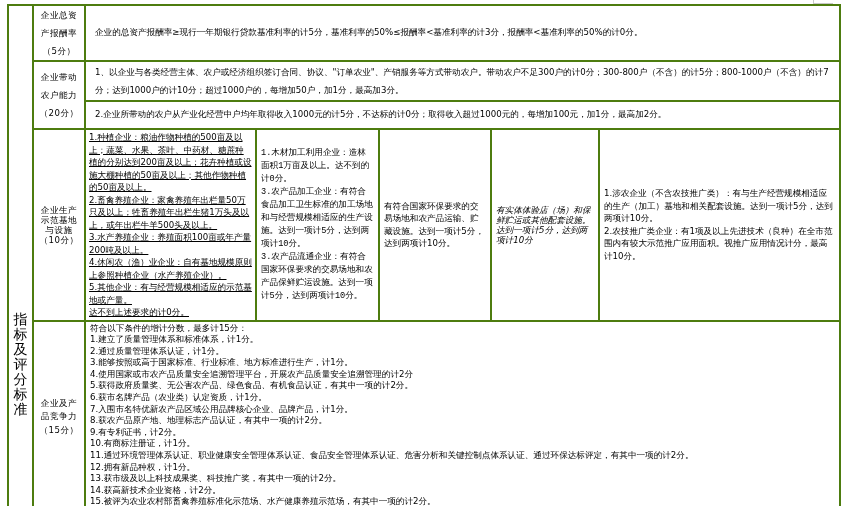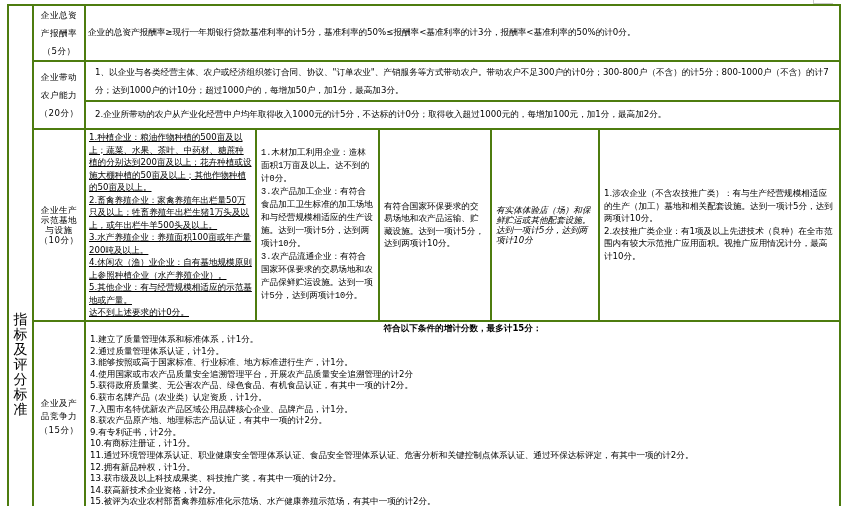--- a/index.html
+++ b/index.html
@@ -5,21 +5,21 @@
   html, body { margin:0; padding:0; background:#ffffff; }
   body { width:845px; height:506px; position:relative; overflow:hidden;
          font-family:"DejaVu Sans", "Liberation Sans", sans-serif; color:#000; }
   .frame { position:absolute; left:7px; top:4px; width:832px; height:498px; }
   table { border-collapse:collapse; table-layout:fixed; width:832px; height:498px; font-size:8.6px; line-height:11.1px; }
   td { border:2px solid #4d7c0f; vertical-align:middle; padding:1px 4px; overflow:hidden; }
   .c-left { text-align:center; letter-spacing:0.5px; }
   .vert { text-align:center; font-size:14px; line-height:15px; width:14px; margin:0 auto; word-break:break-all; }
   .lh-big { line-height:18px; }
   .list div { white-space:normal; }
-  .bold { font-weight:bold;text-align:center; }
+  .bold { font-weight:normal; }
   .tiny-top { position:absolute; left:813px; top:0; width:19px; height:3px; border-left:1px solid #c8c8c8; border-bottom:1px solid #c8c8c8; }
   .r1 { height:48px; }
   .r2a { height:35px; }
   .r2b { height:28px; }
   .r3 { height:190px; }
   .r4 { height:193px; }
   .r4 .list div { line-height:11.6px; }
 </style>
 </head>
 <body>
@@ -37,21 +37,21 @@
     <col style="width:108px">
     <col style="width:241px">
   </colgroup>
 
   <tbody>
         <tr class="r1">
     <td rowspan="5" style="border-bottom:1px solid #000;">
       <div class="vert" style="padding-top:210px;">指标及评分标准</div>
     </td>
     <td class="c-left lh-big" style="padding:0 3px;">企业总资产报酬率（5分）</td>
-    <td colspan="5" style="padding-left:2px;">企业的总资产报酬率≥现行一年期银行贷款基准利率的计5分，基准利率的50%≤报酬率&lt;基准利率的计3分，报酬率&lt;基准利率的50%的计0分。</td>
+    <td colspan="5" style="padding-left:9px;">企业的总资产报酬率≥现行一年期银行贷款基准利率的计5分，基准利率的50%≤报酬率&lt;基准利率的计3分，报酬率&lt;基准利率的50%的计0分。</td>
   </tr>
 
   <tr class="r2a">
     <td rowspan="2" class="c-left lh-big" style="padding:0 3px;">企业带动农户能力（20分）</td>
     <td colspan="5" style="line-height:18px; padding-left:9px;">1、以企业与各类经营主体、农户或经济组织签订合同、协议、"订单农业"、产销服务等方式带动农户。带动农户不足300户的计0分；300-800户（不含）的计5分；800-1000户（不含）的计7分；达到1000户的计10分；超过1000户的，每增加50户，加1分，最高加3分。</td>
   </tr>
   <tr class="r2b">
     <td colspan="5" style="padding-left:9px;">2.企业所带动的农户从产业化经营中户均年取得收入1000元的计5分，不达标的计0分；取得收入超过1000元的，每增加100元，加1分，最高加2分。</td>
   </tr>
 

